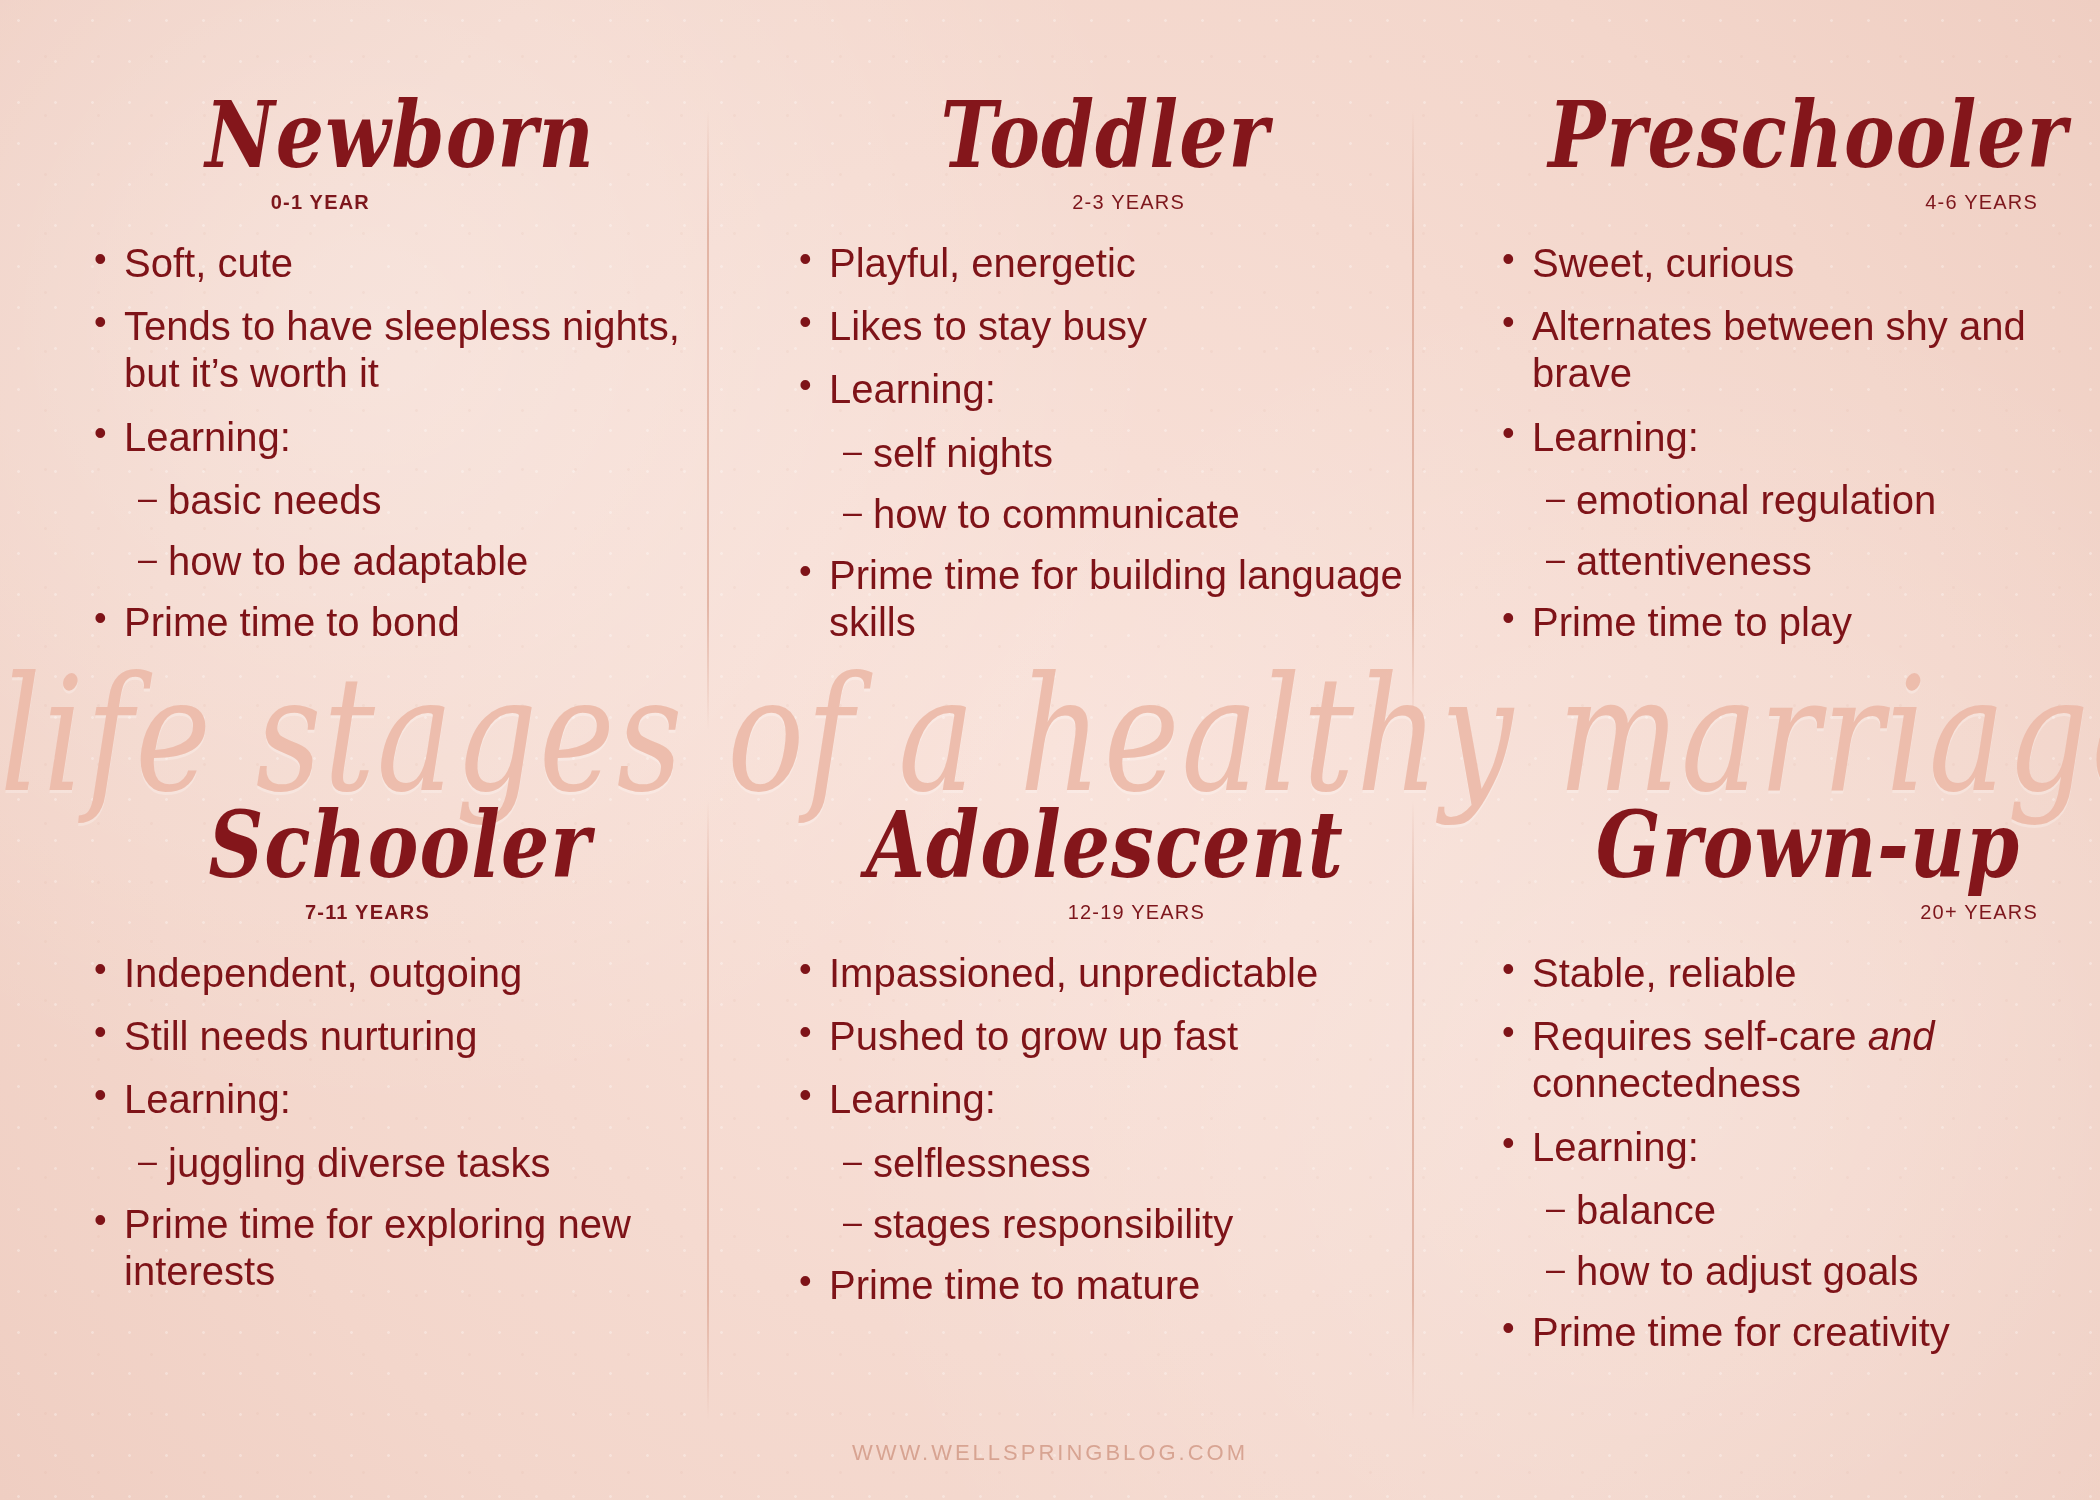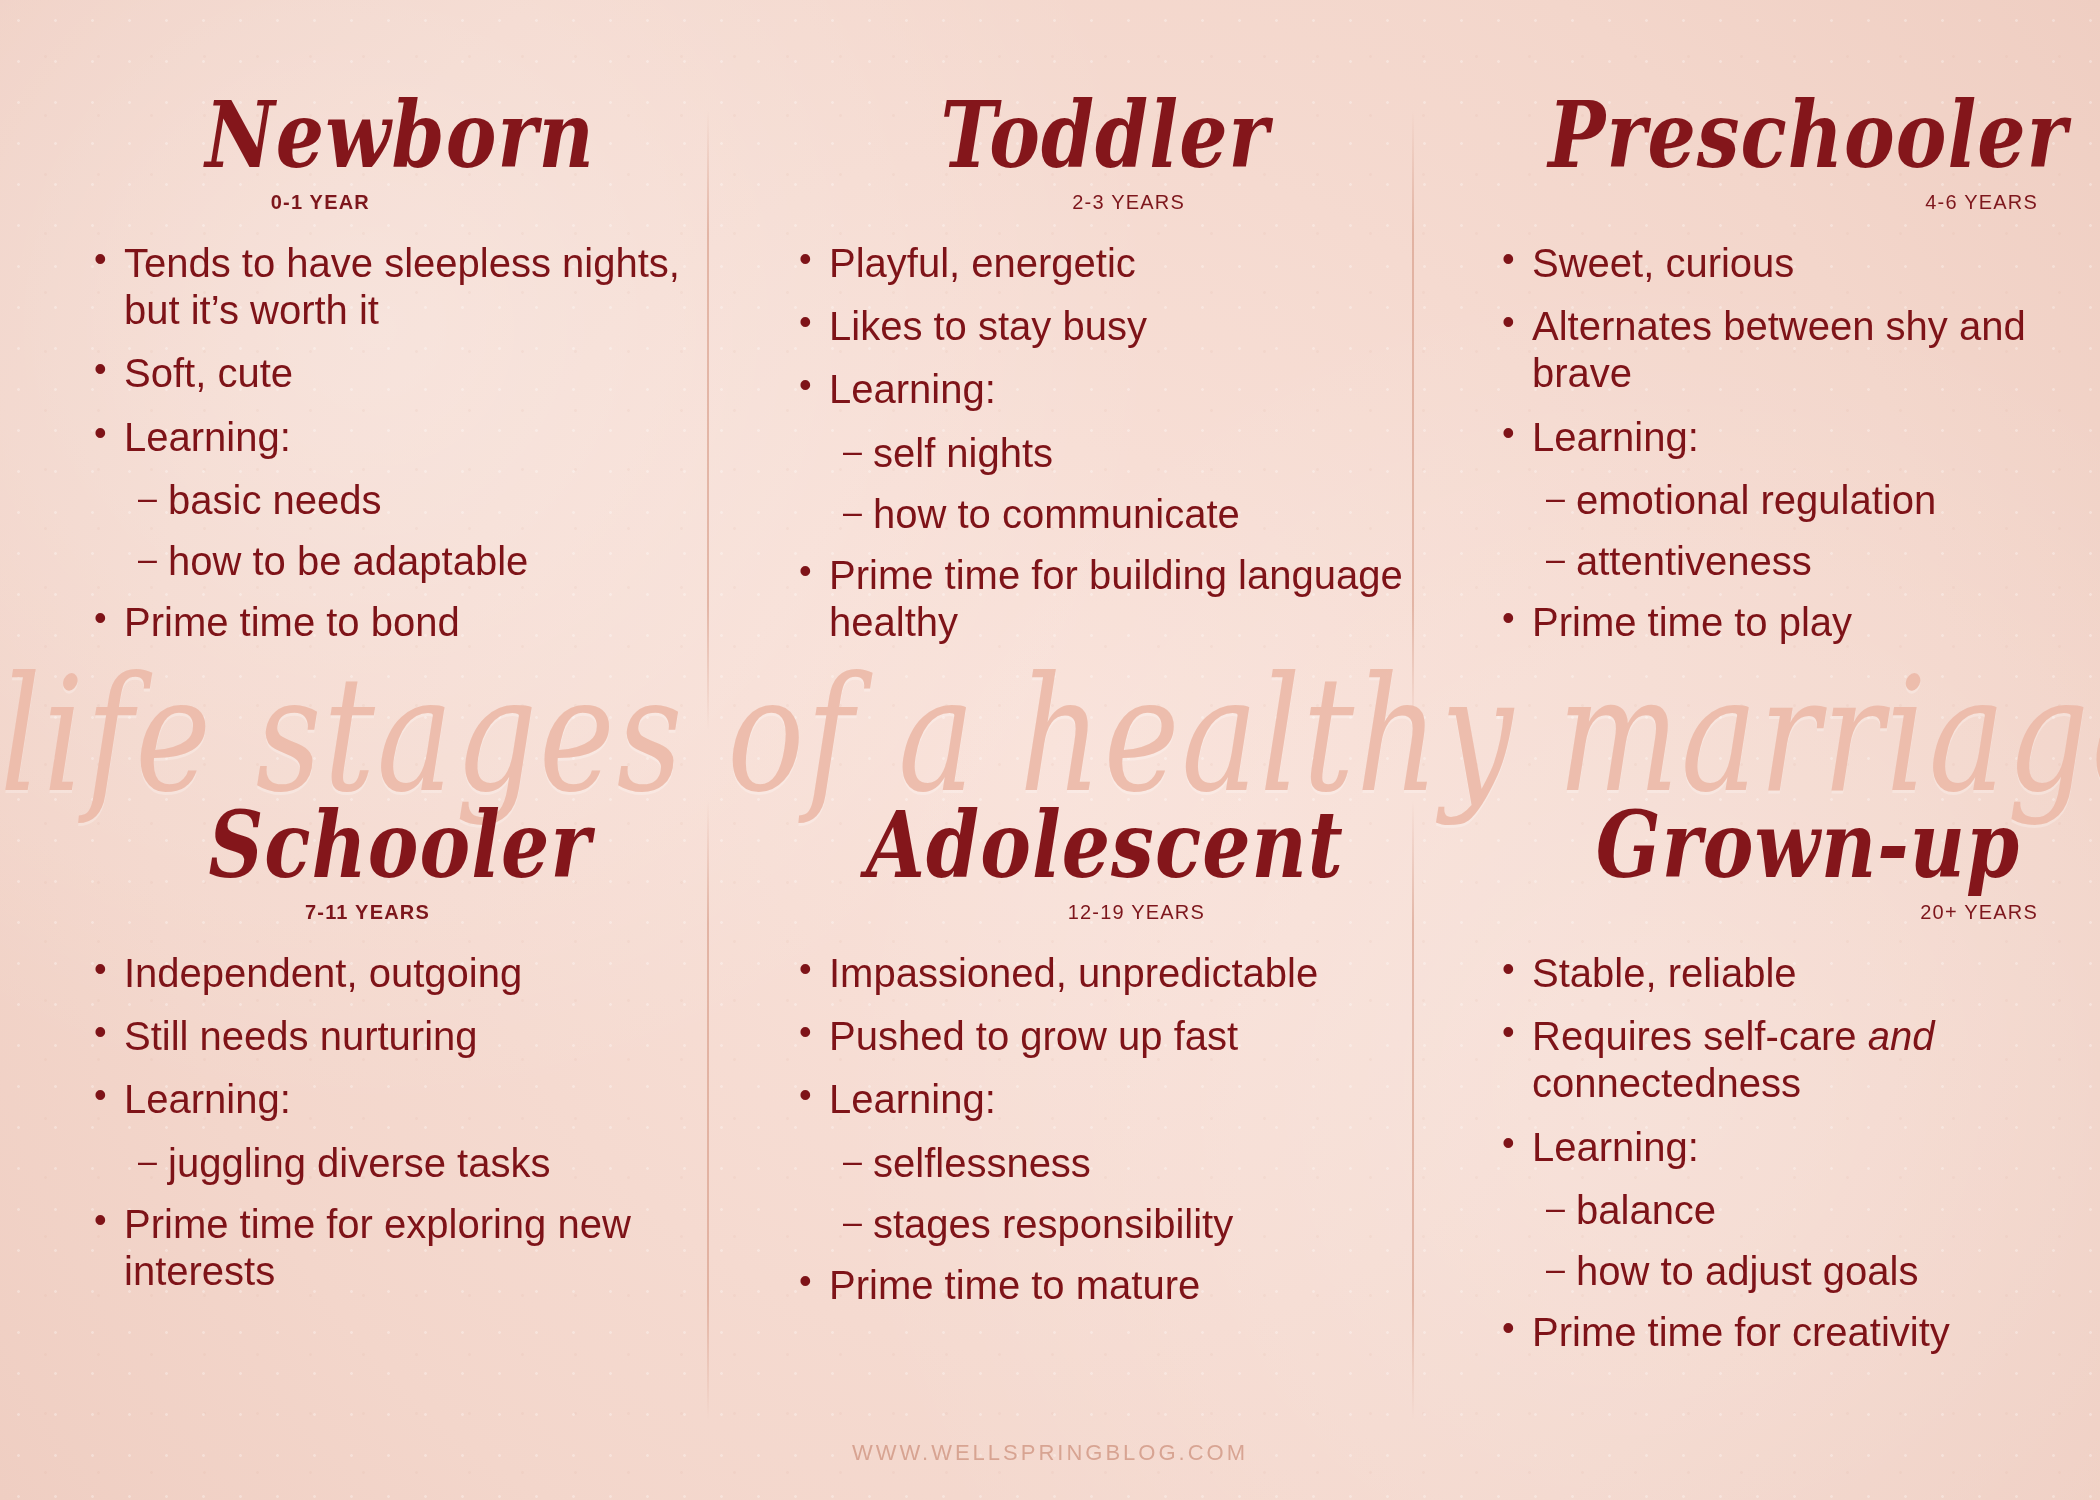--- a/index.html
+++ b/index.html
@@ -177,41 +177,41 @@
   <div class="watermark">life stages of a healthy marriage</div>
 
   <div class="grid">
 
     <div class="cell col-1 row-1">
       <div class="card-head">
         <div class="stage-title">Newborn</div>
         <div class="stage-age">0-1 YEAR</div>
       </div>
       <ul class="bullets">
+        <li>Soft, cute</li>
         <li>Tends to have sleepless nights, but it’s worth it</li>
-        <li>Soft, cute</li>
         <li>Learning:</li>
         <li class="sub">basic needs</li>
         <li class="sub">how to be adaptable</li>
         <li>Prime time to bond</li>
       </ul>
     </div>
 
     <div class="cell col-2 row-1">
       <div class="card-head">
         <div class="stage-title">Toddler</div>
         <div class="stage-age">2-3 YEARS</div>
       </div>
       <ul class="bullets">
         <li>Playful, energetic</li>
         <li>Likes to stay busy</li>
         <li>Learning:</li>
         <li class="sub">self nights</li>
         <li class="sub">how to communicate</li>
-        <li>Prime time for building language healthy</li>
+        <li>Prime time for building language skills</li>
       </ul>
     </div>
 
     <div class="cell col-3 row-1">
       <div class="card-head">
         <div class="stage-title">Preschooler</div>
         <div class="stage-age">4-6 YEARS</div>
       </div>
       <ul class="bullets">
         <li>Sweet, curious</li>

